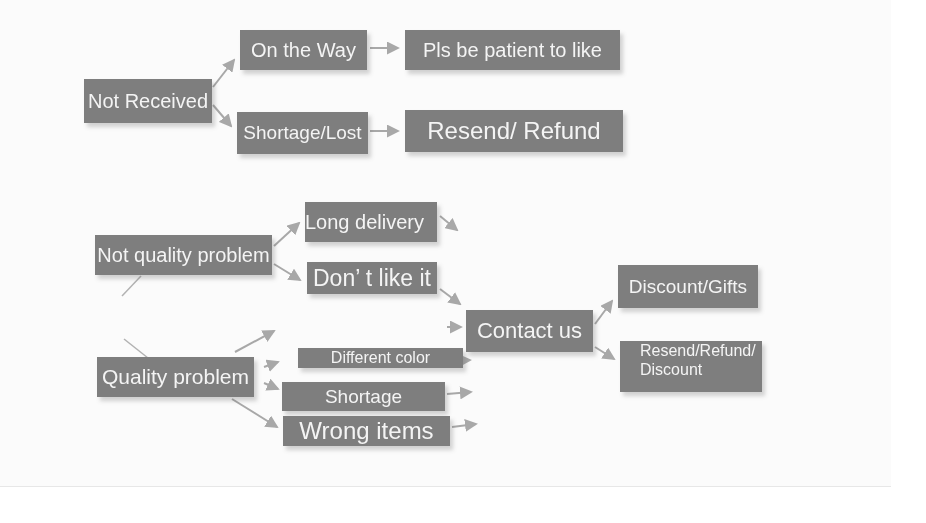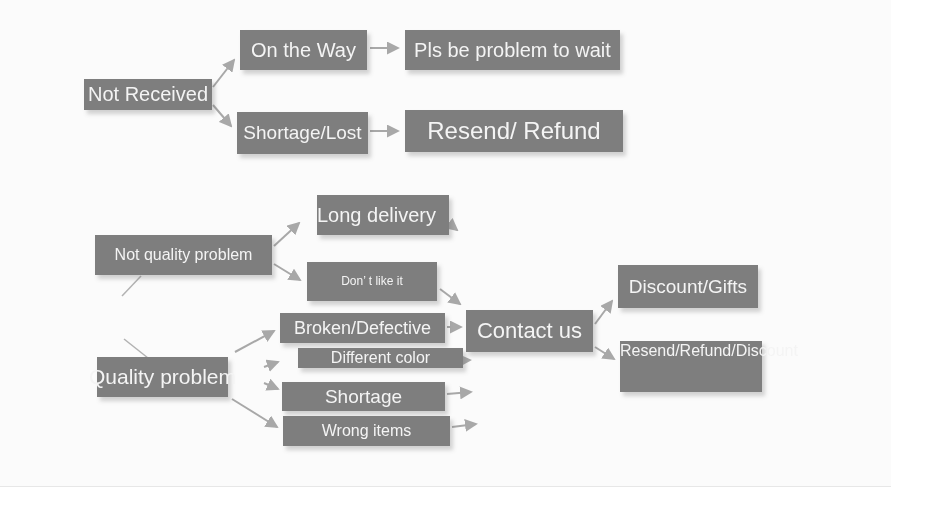--- a/index.html
+++ b/index.html
@@ -33,40 +33,40 @@
     color: var(--text-color, #f4f4f4);
     display: flex;
     align-items: center;
     justify-content: center;
     text-align: center;
     box-shadow: 3px 4px 4px rgba(100,100,100,0.28);
     white-space: nowrap;
     line-height: 1.05;
   }
   
-  #n-not-received   { left: 84px;  top: 79px;  width: 128px; height: 31px; font-size: 20px; }
+  #n-not-received   { left: 84px;  top: 79px;  width: 128px; height: 44px; font-size: 20px; }
   #n-on-the-way     { left: 240px; top: 30px;  width: 127px; height: 40px; font-size: 20px; }
   #n-pls-wait       { left: 405px; top: 30px;  width: 215px; height: 40px; font-size: 20px; }
   #n-returned-lost  { left: 237px; top: 112px; width: 131px; height: 42px; font-size: 19px; }
   #n-resend-refund  { left: 405px; top: 110px; width: 218px; height: 42px; font-size: 24px; }
   #n-received       { left: 6px;   top: 295px; width: 124px; height: 43px; font-size: 27px; }
-  #n-not-quality    { left: 95px;  top: 235px; width: 177px; height: 40px; font-size: 16px; }
-  #n-long-delivery  { left: 305px; top: 195px; width: 132px; height: 40px; font-size: 20px;
-                      justify-content: flex-start; margin-left: 12px; }
-  #n-dont-like      { left: 307px; top: 262px; width: 130px; height: 39px; font-size: 12px; }
-  #n-quality        { left: 97px;  top: 357px; width: 131px; height: 40px; font-size: 21px; }
+  #n-not-quality    { left: 95px;  top: 235px; width: 177px; height: 40px; font-size: 20px; }
+  #n-long-delivery  { left: 305px; top: 202px; width: 132px; height: 40px; font-size: 20px;
+                      justify-content: flex-start; }
+  #n-dont-like      { left: 307px; top: 262px; width: 130px; height: 32px; font-size: 23px; }
+  #n-quality        { left: 97px;  top: 357px; width: 157px; height: 40px; font-size: 21px; }
   #n-broken         { left: 280px; top: 313px; width: 165px; height: 30px; font-size: 18px; }
   #n-diff-color     { left: 298px; top: 348px; width: 165px; height: 20px; font-size: 16px; }
   #n-shortage       { left: 282px; top: 382px; width: 163px; height: 29px; font-size: 19px; }
-  #n-wrong-items    { left: 283px; top: 416px; width: 167px; height: 30px; font-size: 16px; }
+  #n-wrong-items    { left: 283px; top: 416px; width: 167px; height: 30px; font-size: 24px; }
   #n-contact-us     { left: 466px; top: 310px; width: 127px; height: 42px; font-size: 22px; }
   #n-discount-gifts { left: 618px; top: 265px; width: 140px; height: 43px; font-size: 19px; }
   #n-resend2        { left: 620px; top: 341px; width: 142px; height: 51px; font-size: 16px;
-                      justify-content: flex-start; text-align: left; padding-left: 0;
-                      box-sizing: border-box; flex-direction: row; align-items: flex-start;
+                      justify-content: flex-start; text-align: left; padding-left: 20px;
+                      box-sizing: border-box; flex-direction: column; align-items: flex-start;
                       line-height: 1.2; }
 </style>
 </head>
 <body>
 
 <div id="canvas" style="--box-color: #7e7e7e; --text-color: #f4f4f4; --bg-color: #fbfbfb;">
 
   <div id="diagram-bg"></div>
 
   <svg id="connector-layer" viewBox="0 0 926 523" xmlns="http://www.w3.org/2000/svg">
@@ -94,28 +94,27 @@
       <line x1="449" y1="361" x2="470" y2="360" marker-end="url(#ah)" stroke="#a8a8a8"></line>
       <line x1="447" y1="394" x2="471" y2="392" marker-end="url(#ah)" stroke="#a8a8a8"></line>
       <line x1="452" y1="427" x2="476" y2="424" marker-end="url(#ah)" stroke="#a8a8a8"></line>
       <line x1="595" y1="324" x2="612" y2="301" marker-end="url(#ah)" stroke="#a8a8a8"></line>
       <line x1="595" y1="347" x2="614" y2="359" marker-end="url(#ah)" stroke="#a8a8a8"></line>
     </g>
   </svg>
 
   <div class="node" id="n-not-received">Not Received</div>
   <div class="node" id="n-on-the-way">On the Way</div>
-  <div class="node" id="n-pls-wait">Pls be problem to wait</div>
+  <div class="node" id="n-pls-wait">Pls be patient to like</div>
   <div class="node" id="n-returned-lost">Shortage/Lost</div>
   <div class="node" id="n-resend-refund">Resend/ Refund</div>
   <div class="node" id="n-not-quality">Not quality problem</div>
   <div class="node" id="n-long-delivery">Long delivery</div>
   <div class="node" id="n-dont-like">Don’ t like it</div>
   <div class="node" id="n-quality">Quality problem</div>
-  <div class="node" id="n-broken">Broken/Defective</div>
   <div class="node" id="n-diff-color">Different color</div>
   <div class="node" id="n-shortage">Shortage</div>
   <div class="node" id="n-wrong-items">Wrong items</div>
   <div class="node" id="n-discount-gifts">Discount/Gifts</div>
   <div class="node" id="n-contact-us">Contact us</div>
   <div class="node" id="n-resend2">
     <span>Resend/Refund/</span>
     <span>Discount</span>
   </div>
 

